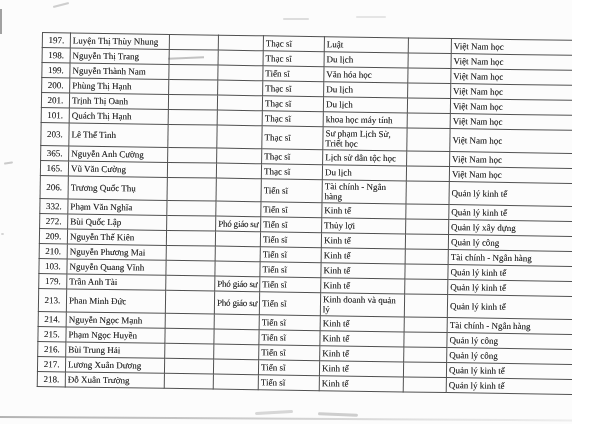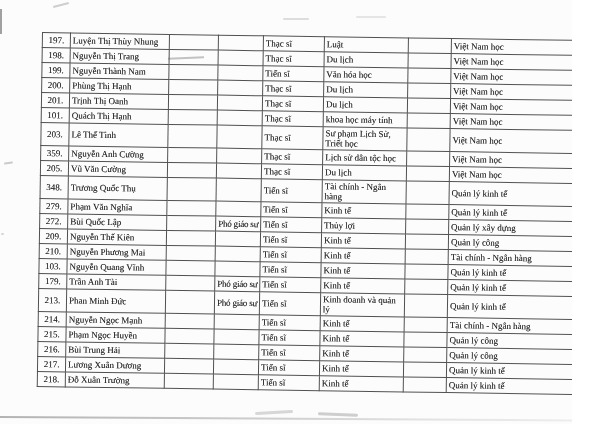--- a/index.html
+++ b/index.html
@@ -157,51 +157,51 @@
             <td class="c-no">203.</td>
             <td class="c-name">Lê Thế Tình</td>
             <td class="c-spacer1"></td>
             <td class="c-title"></td>
             <td class="c-degree">Thạc sĩ</td>
             <td class="c-field">Sư phạm  Lịch Sử, Triết học</td>
             <td class="c-spacer2"></td>
             <td class="c-program">Việt Nam học</td>
           </tr>
           <tr>
-            <td class="c-no">359.</td>
+            <td class="c-no">365.</td>
             <td class="c-name">Nguyễn Anh Cường</td>
             <td class="c-spacer1"></td>
             <td class="c-title"></td>
             <td class="c-degree">Thạc sĩ</td>
             <td class="c-field">Lịch sử dân tộc học</td>
             <td class="c-spacer2"></td>
             <td class="c-program">Việt Nam học</td>
           </tr>
           <tr>
-            <td class="c-no">205.</td>
+            <td class="c-no">165.</td>
             <td class="c-name">Vũ Văn Cường</td>
             <td class="c-spacer1"></td>
             <td class="c-title"></td>
             <td class="c-degree">Thạc sĩ</td>
             <td class="c-field">Du lịch</td>
             <td class="c-spacer2"></td>
             <td class="c-program">Việt Nam học</td>
           </tr>
           <tr>
-            <td class="c-no">348.</td>
+            <td class="c-no">206.</td>
             <td class="c-name">Trương Quốc Thụ</td>
             <td class="c-spacer1"></td>
             <td class="c-title"></td>
             <td class="c-degree">Tiến sĩ</td>
             <td class="c-field">Tài chính - Ngân hàng</td>
             <td class="c-spacer2"></td>
             <td class="c-program">Quản lý kinh tế</td>
           </tr>
           <tr>
-            <td class="c-no">279.</td>
+            <td class="c-no">332.</td>
             <td class="c-name">Phạm Văn Nghĩa</td>
             <td class="c-spacer1"></td>
             <td class="c-title"></td>
             <td class="c-degree">Tiến sĩ</td>
             <td class="c-field">Kinh tế</td>
             <td class="c-spacer2"></td>
             <td class="c-program">Quản lý kinh tế</td>
           </tr>
           <tr>
             <td class="c-no">272.</td>

